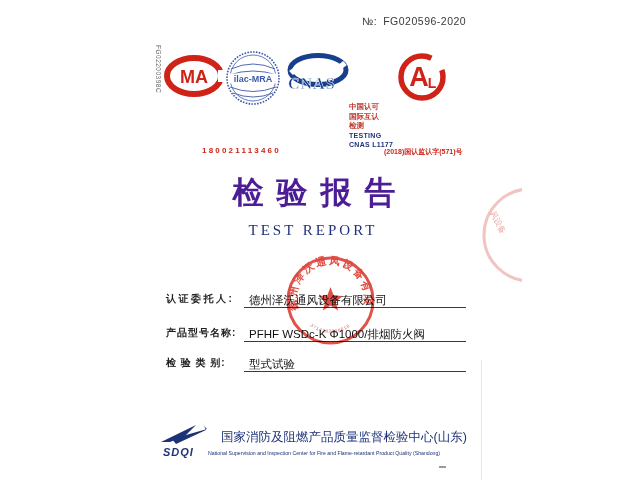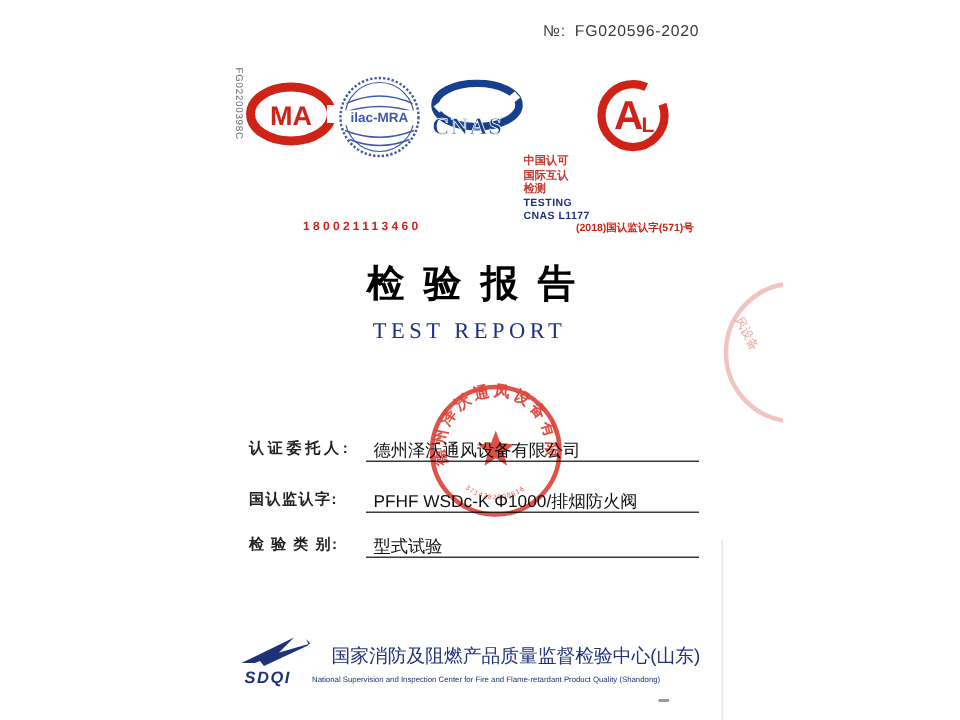--- a/index.html
+++ b/index.html
@@ -26,21 +26,21 @@
   
   .logo-row { left:0; top:48px; width:580px; height:70px; }
   .cma-num { left:166px; top:98px; font-size:8px; color:#cf2318; letter-spacing:2.2px; font-weight:bold;margin-left:36px; }
   .cert-block { left:349px; top:54px; line-height:9.5px; }
   .cert-block .cn { font-size:7.5px; color:#c23a30; font-weight:bold; }
   .cert-block .en { font-size:7px; color:#1e3278; font-weight:bold; letter-spacing:0.3px; }
   .cal-caption { left:384px; top:99px; font-size:7px; color:#cf2318; font-weight:bold; }
 
   
   .title-block { left:213px; top:172px; width:200px; text-align:center; }
-  .title-cn { font-size:25px; font-weight:bold; color:#000000; letter-spacing:13px; margin-left:15px; white-space:nowrap; }
+  .title-cn { font-size:31px; font-weight:bold; color:#4c1d95; letter-spacing:13px; margin-left:15px; white-space:nowrap; }
   .title-en { font-family:"Liberation Serif", serif; font-size:15px; font-weight:normal; color:#20327b; letter-spacing:3px; margin-top:8px; }
 
   
   .form-label { left:166px; font-size:10px; color:#222; font-weight:bold; letter-spacing:2.5px; white-space:nowrap; }
   .form-value { left:249px; font-size:11.5px; color:#111; white-space:nowrap; }
   .form-line { left:244px; width:222px; height:1px; background:#3a3a3a; }
 
   
   .seal-main { left:283px; top:253px; width:95px; height:95px; mix-blend-mode:multiply; opacity:0.9; }
   .seal-side { left:468px; top:183px; width:54px; height:112px; mix-blend-mode:multiply; opacity:0.8; }
@@ -107,21 +107,21 @@
 
 <div class="abs title-block">
   <div class="title-cn">检验报告</div>
   <div class="title-en">TEST REPORT</div>
 </div>
 
 <div class="abs form-label" style="top:292px;">认证委托人:</div>
 <div class="abs form-value" style="top:293px;">德州泽沃通风设备有限公司</div>
 <div class="abs form-line" style="top:307px;"></div>
 
-<div class="abs form-label" style="top:326px; letter-spacing:1px;">国认监认字:</div>
+<div class="abs form-label" style="top:326px; letter-spacing:1px;">产品型号名称:</div>
 <div class="abs form-value" style="top:327px;">PFHF WSDc-K Φ1000/排烟防火阀</div>
 <div class="abs form-line" style="top:341px;"></div>
 
 <div class="abs form-label" style="top:356px; letter-spacing:1px;">检 验 类 别:</div>
 <div class="abs form-value" style="top:357px;">型式试验</div>
 <div class="abs form-line" style="top:371px;"></div>
 
 <svg class="abs seal-main" viewBox="0 0 95 95">
   <defs>
     <path id="sealArcTop" d="M 16 58 A 34 34 0 1 1 79 58" fill="none"></path>

